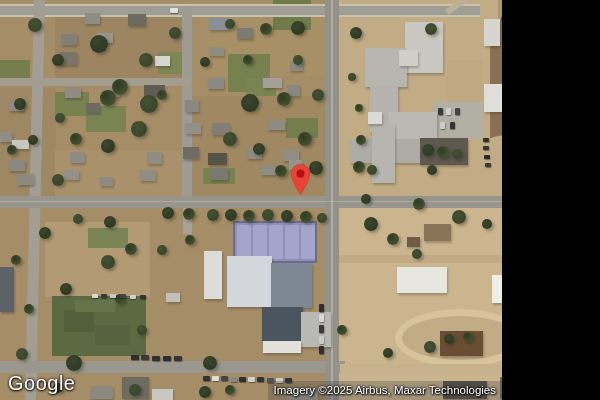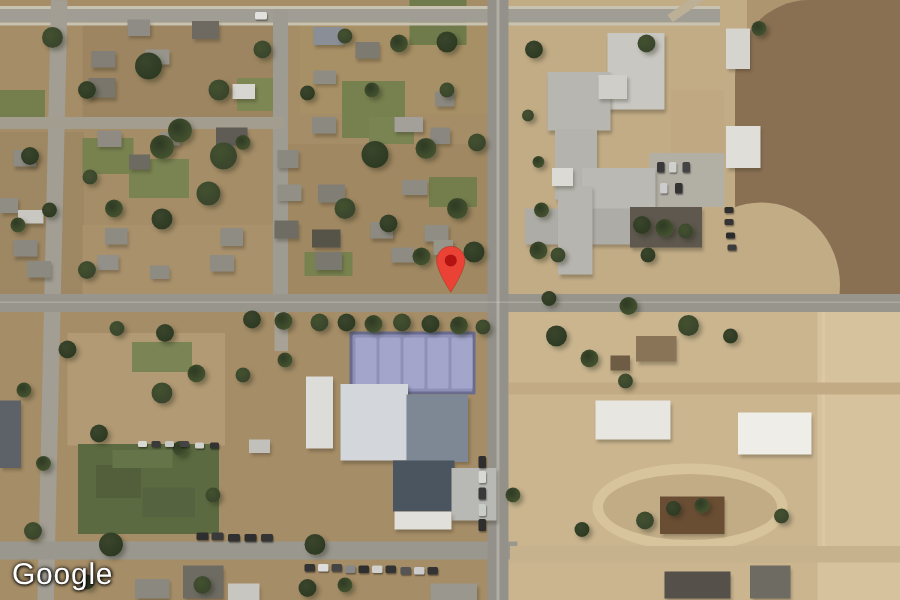--- a/index.html
+++ b/index.html
@@ -1,17 +1,17 @@
 <!DOCTYPE html>
 <html><head>
 <meta charset="utf-8">
 <style>
   html,body{margin:0;padding:0;background:#000;}
   #map{
-    position:relative;width:600px;height:400px;overflow:hidden;
+    position:relative;width:502px;height:400px;overflow:hidden;
     background:#ad9570;cursor:grab;
     font-family:"Liberation Sans", sans-serif;
   }
   .f{position:absolute;}
   .bldg{box-shadow:1px 2px 2px rgba(40,35,20,0.28);}
   .tree{border-radius:50%;box-shadow:2px 2px 3px rgba(30,35,18,0.35);}
   .car{border-radius:1px;box-shadow:0.5px 1px 1px rgba(0,0,0,0.4);}
   .court{border-radius:1px;}
   #track{position:absolute;border-style:solid;border-radius:50%;background:rgba(120,95,60,0.10);}
   #marker{position:absolute;left:290px;top:163px;width:21px;height:33px;cursor:pointer;}
@@ -274,13 +274,14 @@
     <div class="f car" style="left: 446px; top: 108px; width: 5px; height: 7px; background: rgb(208, 208, 204);"></div>
     <div class="f car" style="left: 455px; top: 108px; width: 5px; height: 7px; background: rgb(68, 68, 68);"></div>
     <div class="f car" style="left: 440px; top: 122px; width: 5px; height: 7px; background: rgb(204, 204, 204);"></div>
     <div class="f car" style="left: 450px; top: 122px; width: 5px; height: 7px; background: rgb(51, 51, 51);"></div>
     <svg id="marker" viewBox="0 0 24 36" width="21" height="33" aria-hidden="true">
     <path id="marker-body" d="M12 0.5C6 0.5 1.2 5.3 1.2 11.3c0 8 10.8 24.2 10.8 24.2s10.8-16.2 10.8-24.2C22.8 5.3 18 0.5 12 0.5z" fill="#EA4335" stroke="rgba(120,20,10,0.35)" stroke-width="0.6"></path>
     <circle id="marker-dot" cx="12" cy="11.3" r="4.6" fill="#B31412"></circle>
   </svg>
 
   <div id="logo">Google</div>
+  <div id="attrib">Imagery ©2025 Airbus, Maxar Technologies</div>
 </div>
 
 </body></html>

